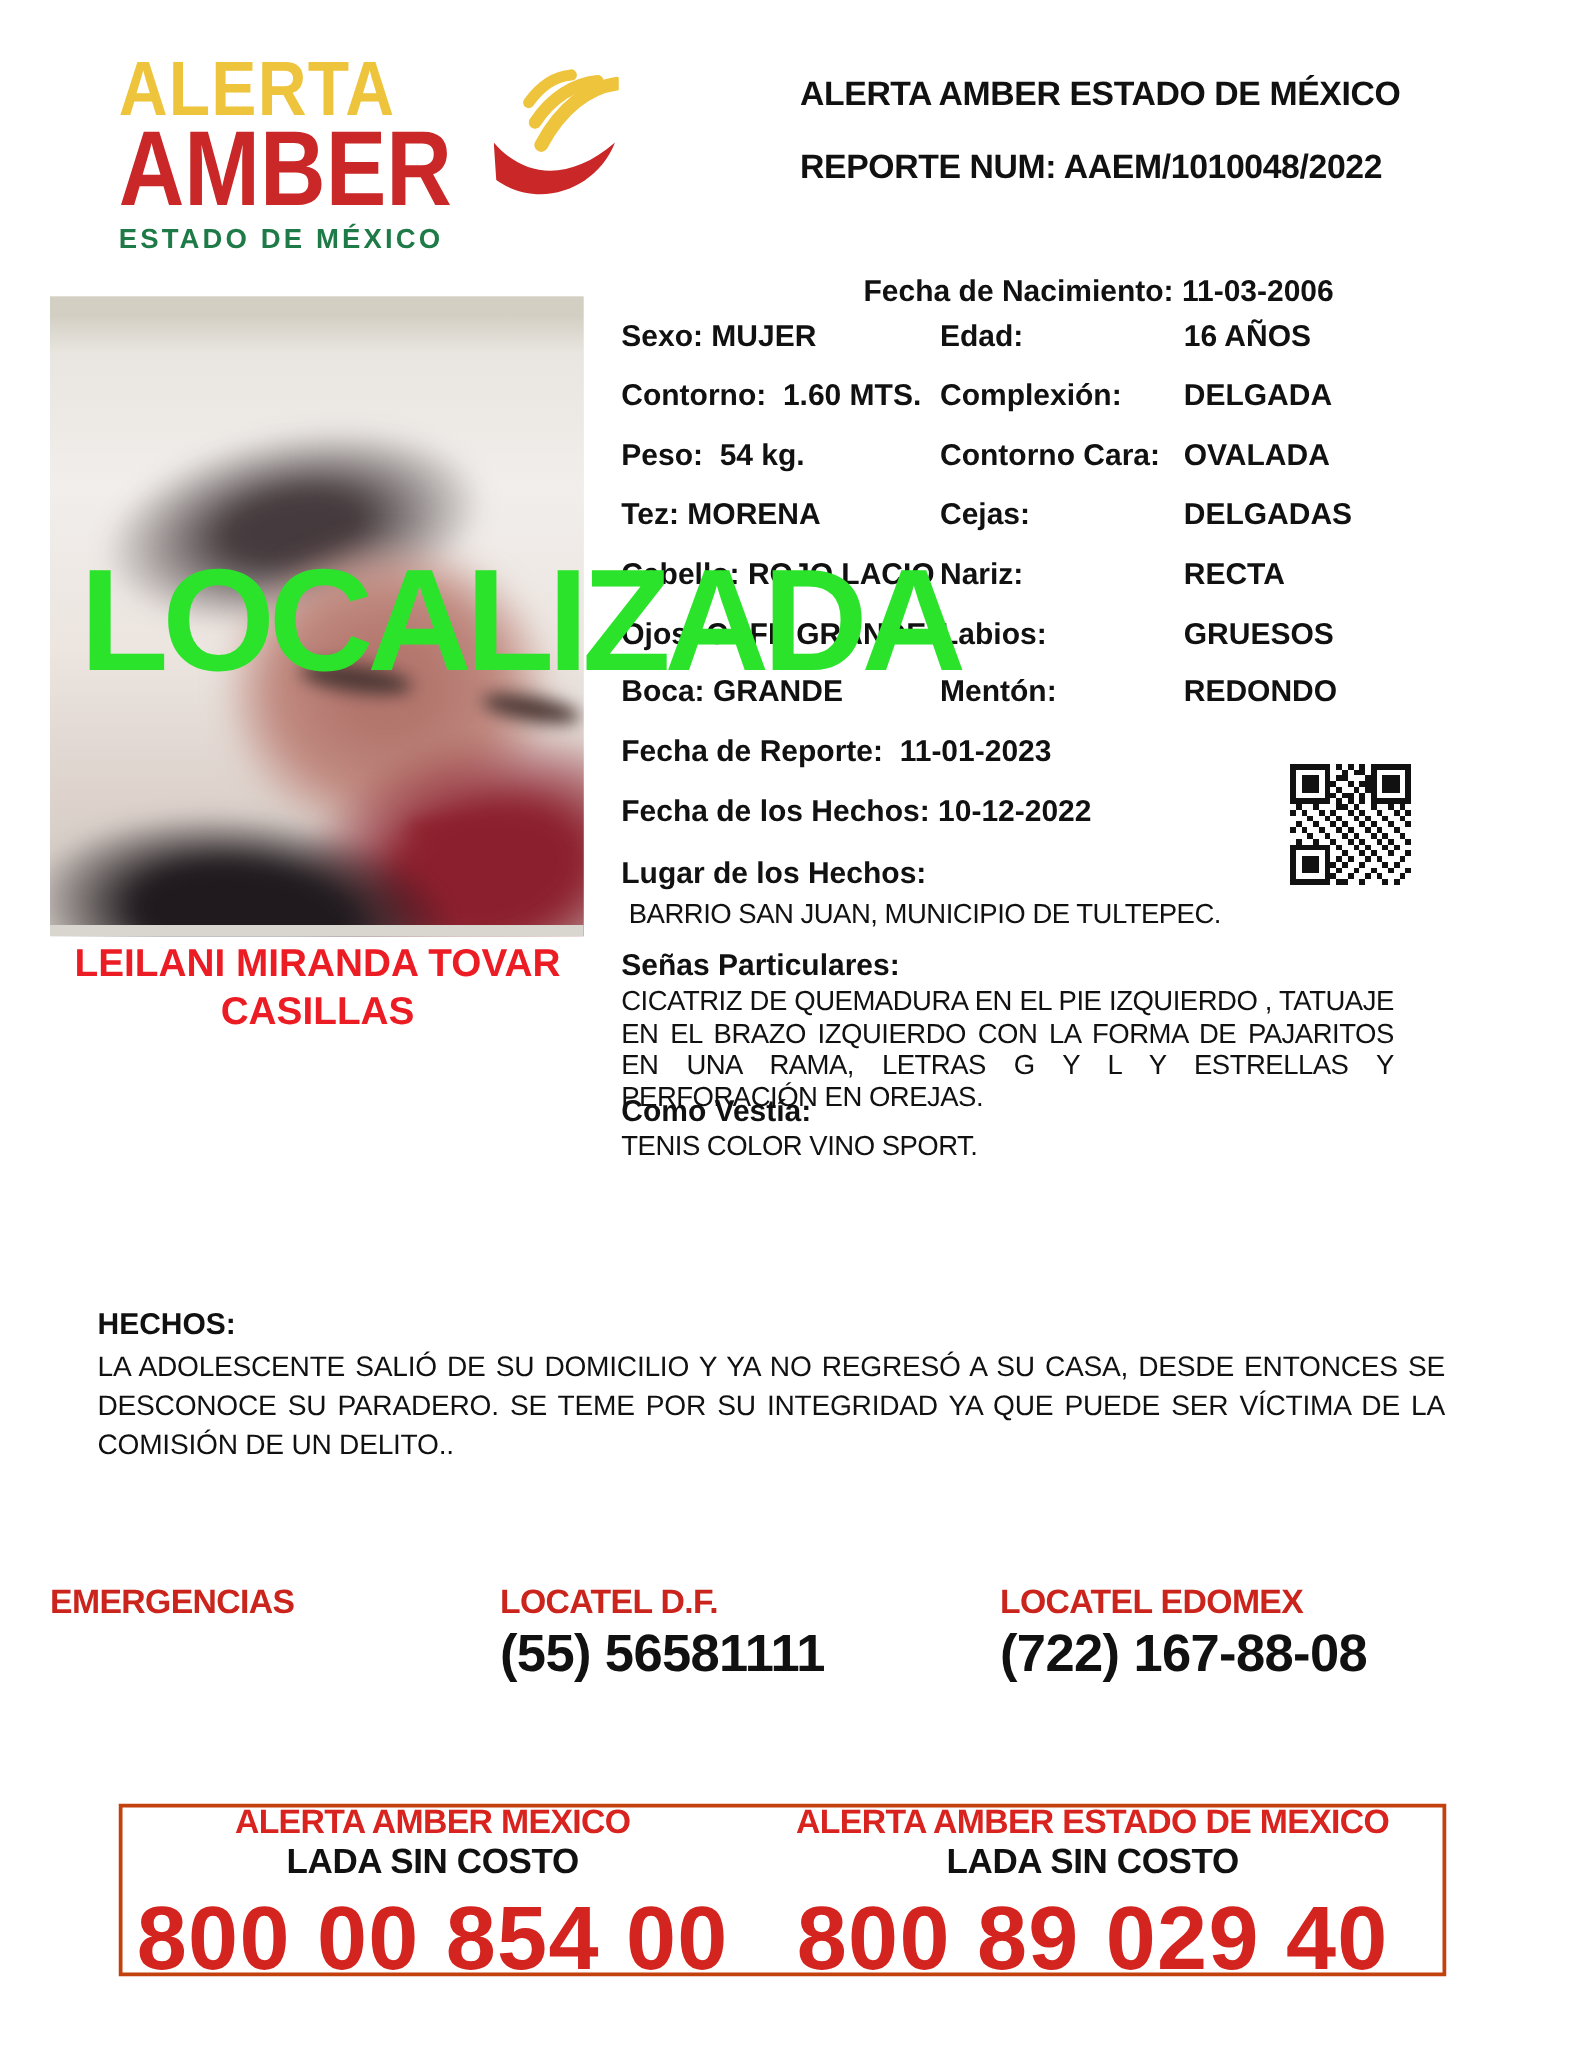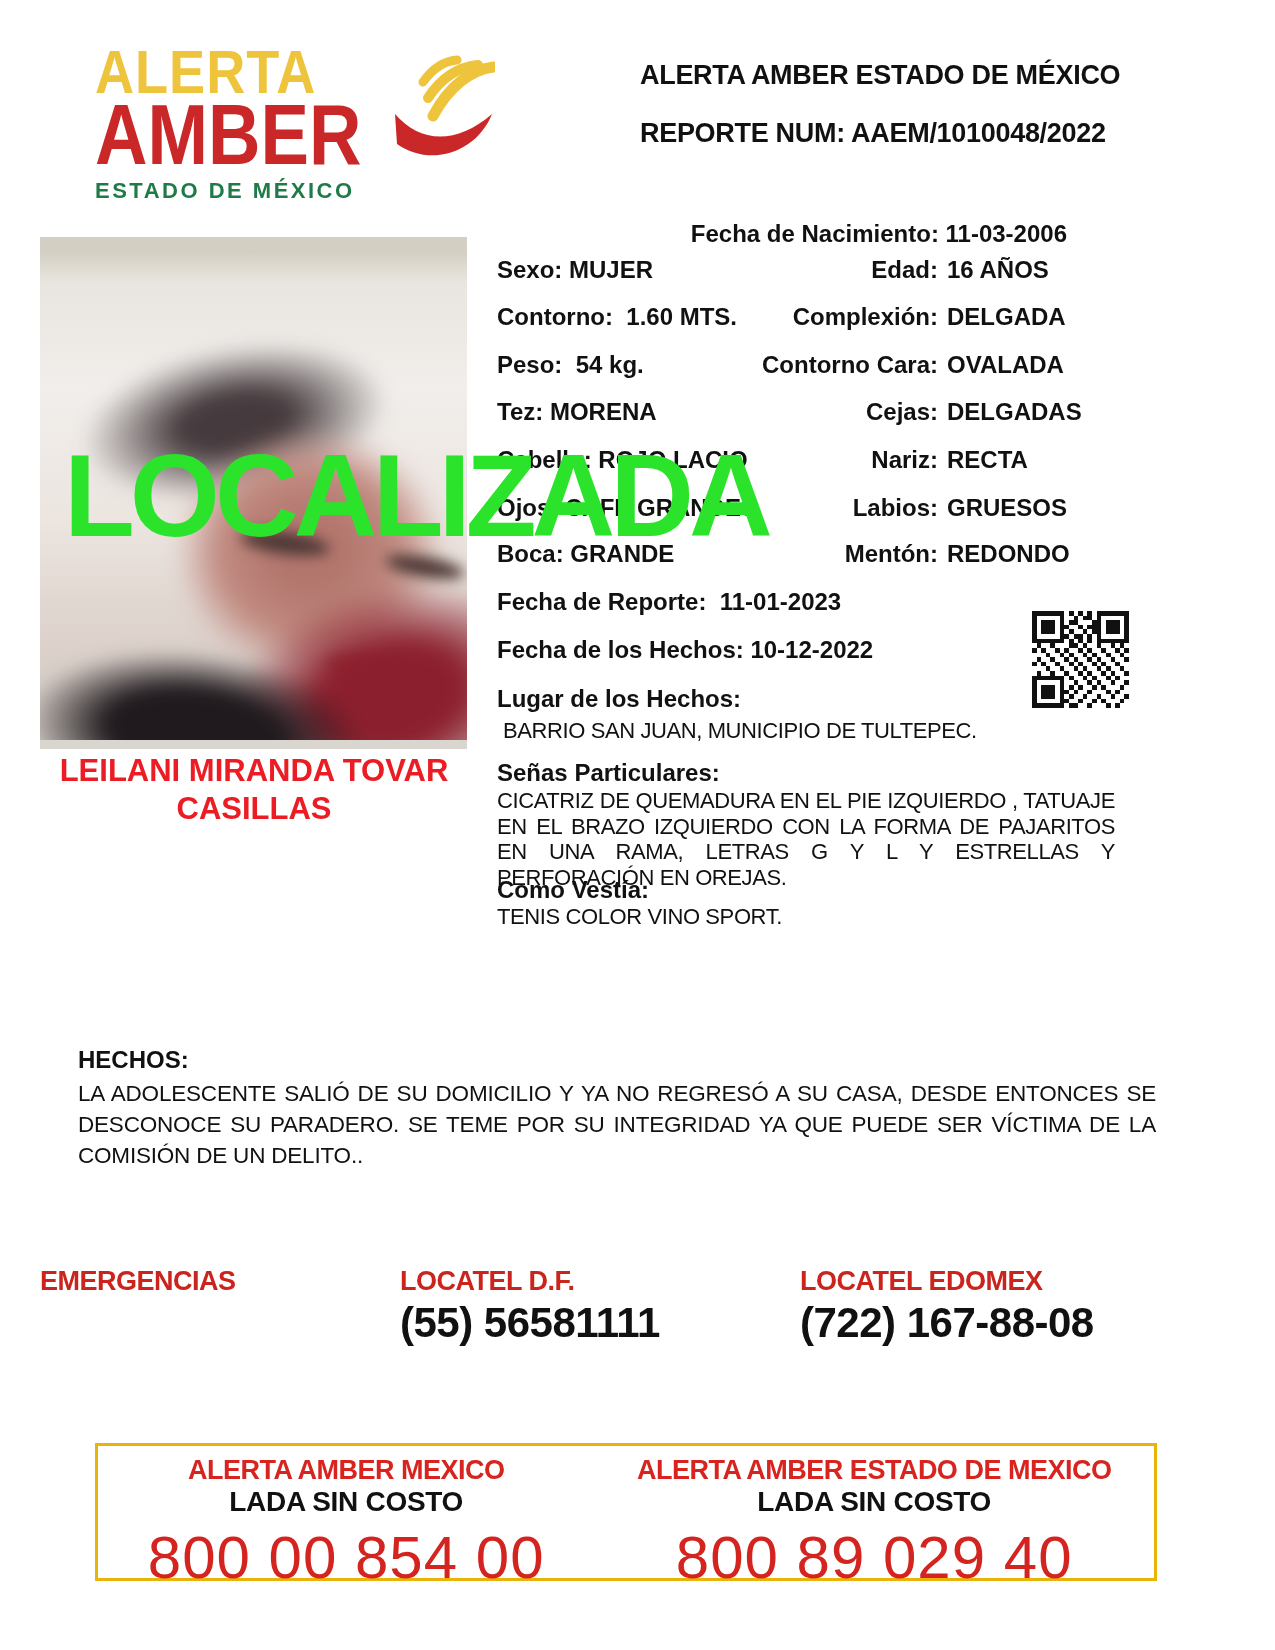--- a/index.html
+++ b/index.html
@@ -39,21 +39,21 @@
               font-size:116px;font-weight:800;letter-spacing:-5px;white-space:nowrap;line-height:116px;}
 
   
   .name{position:absolute;left:40px;top:752px;width:428px;text-align:center;
         color:#ec1c24;font-size:31px;font-weight:bold;line-height:38px;}
 
   
   .fl{position:absolute;left:497px;font-size:24px;font-weight:bold;white-space:nowrap;}
   .fr-right{position:absolute;right:208px;font-size:24px;font-weight:bold;white-space:nowrap;}
   .fp{position:absolute;left:752px;font-size:24px;font-weight:bold;white-space:nowrap;display:flex;}
-  .fp .pl{display:inline-block;width:186px;text-align:right;}
+  .fp .pl{display:inline-block;width:186px;}
   .fp .pv{margin-left:9px;}
   .body-txt{position:absolute;font-size:22px;font-weight:normal;letter-spacing:-.4px;line-height:25.5px;}
   .just{text-align:justify;text-align-last:left;}
 
   
   .qr{position:absolute;left:1032px;top:611px;width:97px;height:97px;background:#fff;}
 
   
   .hechos-label{position:absolute;left:78px;top:1046px;font-size:24px;font-weight:bold;}
   .hechos-body{position:absolute;left:78px;top:1078px;width:1078px;font-size:22.5px;letter-spacing:-.2px;
@@ -61,28 +61,28 @@
 
   
   .contact{position:absolute;text-align:left;}
   .contact .c-label{color:#ca241c;font-size:27px;font-weight:bold;letter-spacing:-.5px;}
   .contact .c-number{color:#111;font-size:42px;font-weight:bold;margin-top:2px;letter-spacing:-.5px;}
   .contact-1{left:40px;top:1266px;width:330px;}
   .contact-2{left:400px;top:1266px;width:380px;}
   .contact-3{left:800px;top:1266px;width:390px;}
 
   
-  .hotbox{position:absolute;left:95px;top:1443px;width:1062px;height:138px;border:3px solid #eab308;
-          display:flex;box-sizing:border-box;}
+  .hotbox{position:absolute;left:95px;top:1443px;width:1062px;height:138px;border:3px solid #c2410c;
+          display:flex;box-sizing:border-box;align-items:center;}
   .hot{flex:1;display:flex;flex-direction:column;align-items:center;padding-top:9px;}
   .hot.left{flex:0 0 47%;}
   .hot.right{flex:0 0 53%;}
   .hot-title{color:#d8231f;font-size:27px;font-weight:bold;letter-spacing:-.5px;white-space:nowrap;}
   .hot-sub{color:#111;font-size:28px;font-weight:bold;letter-spacing:-.3px;}
-  .hot-number{color:#d42420;font-size:60px;font-weight:normal;margin-top:5px;letter-spacing:1px;white-space:nowrap;}
+  .hot-number{color:#d42420;font-size:72px;font-weight:bold;margin-top:5px;letter-spacing:1px;white-space:nowrap;}
 </style>
 </head>
 <body>
 
 <div class="page">
 
   <div class="logo">
     <div class="logo-alerta">ALERTA</div>
     <div class="logo-amber">AMBER</div>
     <div class="logo-estado">ESTADO DE MÉXICO</div>

